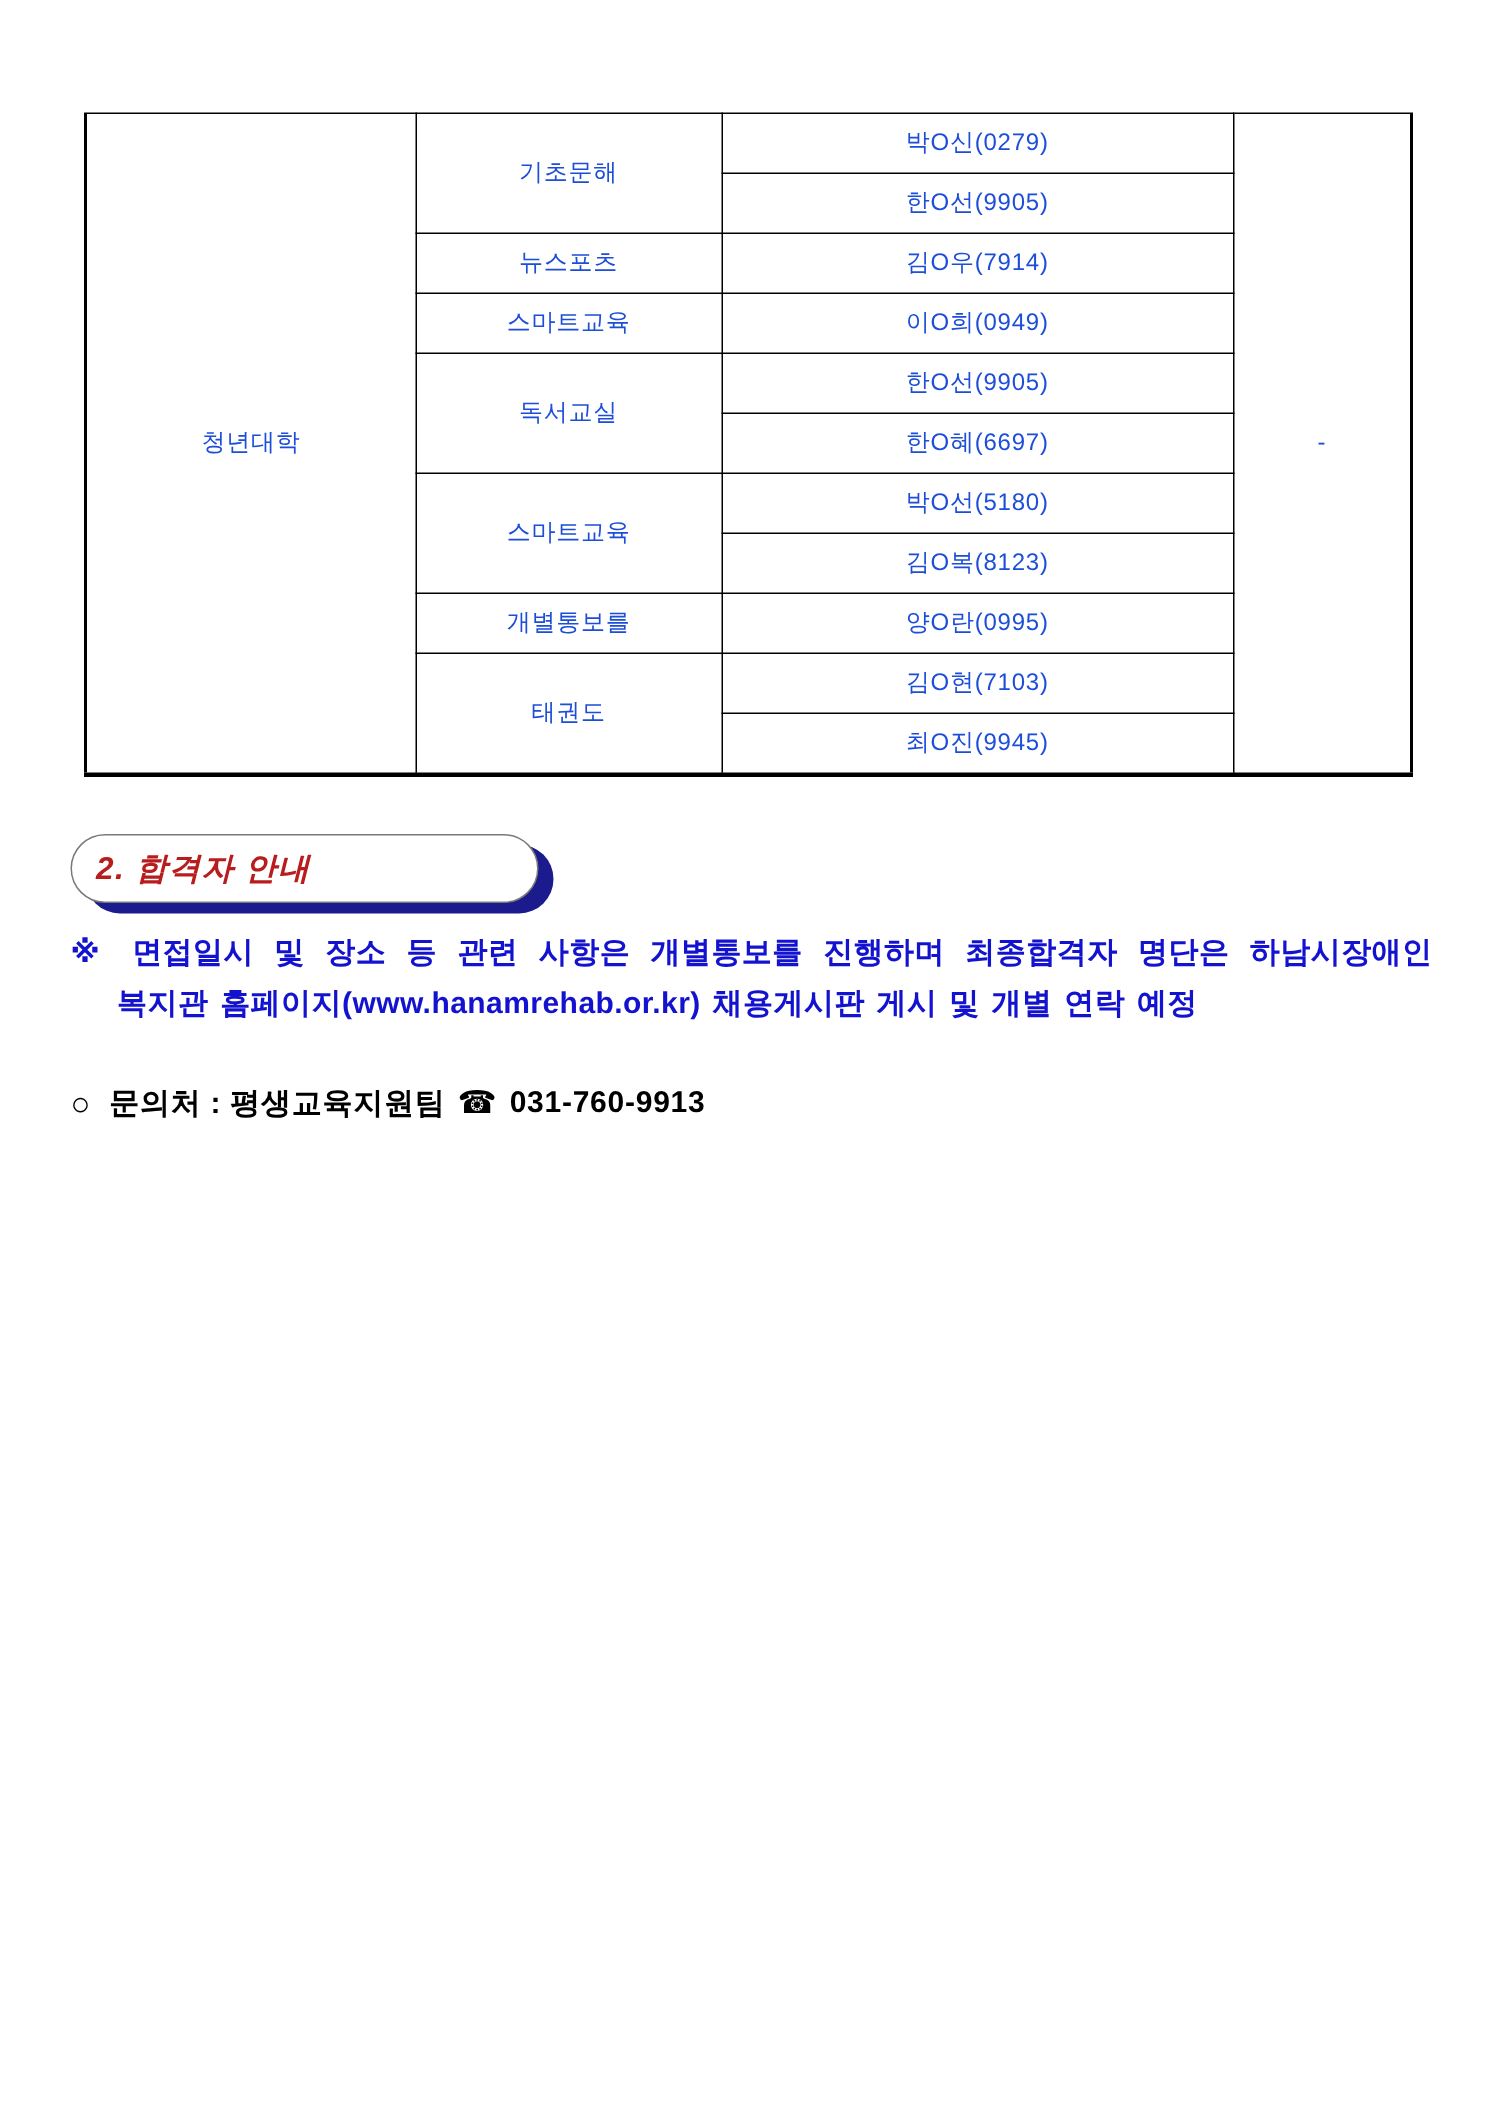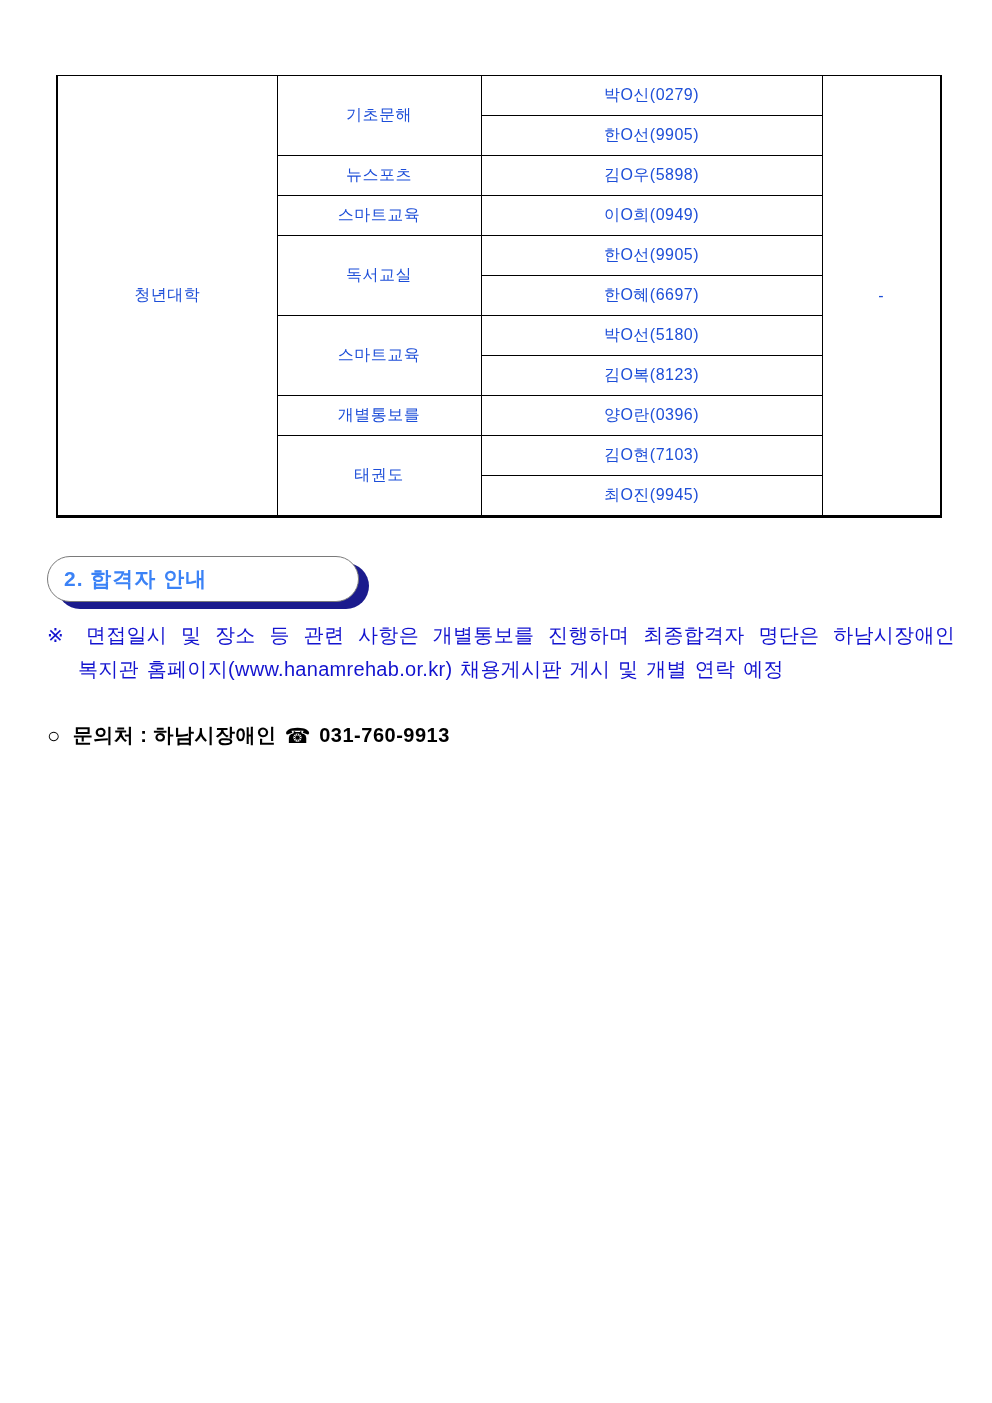--- a/index.html
+++ b/index.html
@@ -57,33 +57,34 @@
     border: 1px solid #7a7a7a;
     border-radius: 24px;
     box-shadow: 10px 7px 0 #1b1b8d;
     display: flex;
     align-items: center;
     padding-left: 16px;
   }
   .pill-title {
     font-size: 21px;
     font-weight: 700;
-    color: #3b82f6;
+    color: #b91c1c;
     letter-spacing: 1px;
+    font-style: italic;
   }
 
   
   .note {
     position: absolute;
     left: 47px;
     top: 623px;
     width: 908px;
     color: #1313cf;
     font-size: 20px;
-    font-weight: 400;
+    font-weight: 700;
     line-height: 1.25;
     letter-spacing: 0.3px;
   }
   .note-line1 {
     text-align: justify;
     text-align-last: justify;
   }
   .note-line2 {
     margin-left: 31px;
     margin-top: 9px;
@@ -131,21 +132,21 @@
           <td class="group-cell" rowspan="11">청년대학</td>
           <td class="program-cell" rowspan="2">기초문해</td>
           <td class="person-cell">박O신(0279)</td>
           <td class="dash-cell" rowspan="11">-</td>
         </tr>
         <tr>
           <td class="person-cell">한O선(9905)</td>
         </tr>
         <tr>
           <td class="program-cell">뉴스포츠</td>
-          <td class="person-cell">김O우(5898)</td>
+          <td class="person-cell">김O우(7914)</td>
         </tr>
         <tr>
           <td class="program-cell">스마트교육</td>
           <td class="person-cell">이O희(0949)</td>
         </tr>
         <tr>
           <td class="program-cell" rowspan="2">독서교실</td>
           <td class="person-cell">한O선(9905)</td>
         </tr>
         <tr>
@@ -153,21 +154,21 @@
         </tr>
         <tr>
           <td class="program-cell" rowspan="2">스마트교육</td>
           <td class="person-cell">박O선(5180)</td>
         </tr>
         <tr>
           <td class="person-cell">김O복(8123)</td>
         </tr>
         <tr>
           <td class="program-cell">개별통보를</td>
-          <td class="person-cell">양O란(0396)</td>
+          <td class="person-cell">양O란(0995)</td>
         </tr>
         <tr>
           <td class="program-cell" rowspan="2">태권도</td>
           <td class="person-cell">김O현(7103)</td>
         </tr>
         <tr>
           <td class="person-cell">최O진(9945)</td>
         </tr>
       </tbody>
     </table>
@@ -177,18 +178,18 @@
     <span class="pill-title">2. 합격자 안내</span>
   </div>
 
   <div class="note">
     <div class="note-line1">※ 면접일시 및 장소 등 관련 사항은 개별통보를 진행하며 최종합격자 명단은 하남시장애인</div>
     <div class="note-line2">복지관 홈페이지(www.hanamrehab.or.kr) 채용게시판 게시 및 개별 연락 예정</div>
   </div>
 
   <div class="contact">
     <span class="circle-marker">○</span>
-    <span>문의처 : 하남시장애인</span>
+    <span>문의처 : 평생교육지원팀</span>
     <span class="phone-icon">☎</span>
     <span>031-760-9913</span>
   </div>
 
 </div>
 
 </body></html>

